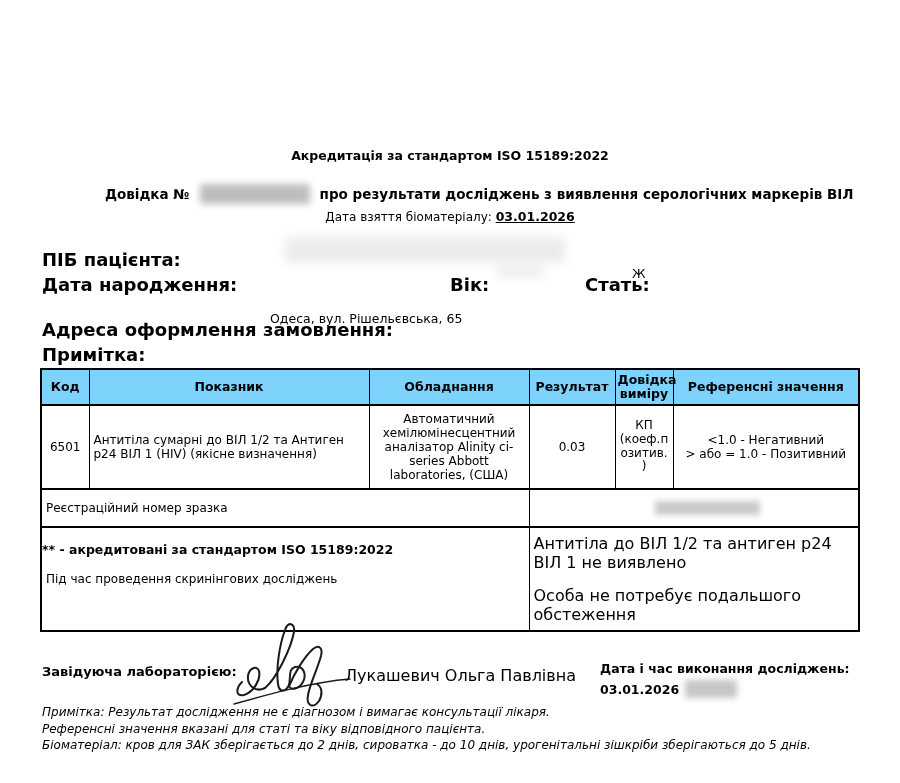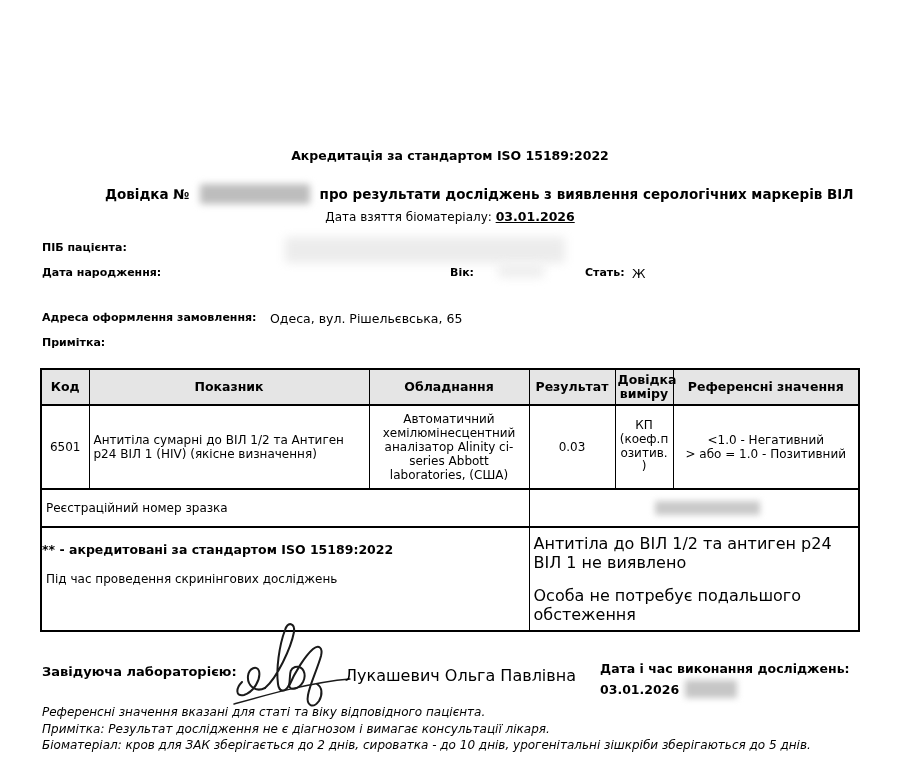--- a/index.html
+++ b/index.html
@@ -21,36 +21,36 @@
   
   .blur { background:#bdbdbd; filter:blur(3.5px); border-radius:2px; }
   .blur-light { background:#ececec; filter:blur(5px); border-radius:3px; }
   .blur-cert { width:110px; height:20px; }
   .blur-name { top:237px; left:285px; width:280px; height:26px; }
   .blur-age  { top:263px; left:498px; width:46px; height:15px; background:#efefef; }
   .blur-reg  { display:inline-block; width:105px; height:14px; background:#c9c9c9; filter:blur(3px); vertical-align:middle; }
   .blur-time { display:inline-block; width:52px; height:18px; background:#c6c6c6; filter:blur(3px); vertical-align:-4px; margin-left:6px; }
 
   
-  .lbl { font-weight:bold; font-size:11px; }
+  .lbl { font-weight:bold; font-size:18px;margin-top:8px; }
   .val { font-size:12.5px; }
   .row-name { top:241px; left:42px; }
   .row-birth { top:266px; left:42px; }
   .age-lbl { top:266px; left:450px; }
   .sex-lbl { top:266px; left:585px; }
   .sex-val { top:266px; left:632px; }
   .addr-lbl { top:311px; left:42px; }
   .addr-val { top:311px; left:270px; }
   .note-lbl { top:336px; left:42px; }
 
   
   .tablewrap { top:368px; left:40px; }
   table { border-collapse:collapse; table-layout:fixed; width:818px; border:2px solid #000; }
   th, td { border:1px solid #000; font-size:12px; padding:6px 4px; vertical-align:middle; }
-  thead th { background:#e5e5e5; font-weight:bold; font-size:12.5px; border-bottom:2px solid #000; padding:3px 2px; line-height:1.1; }
+  thead th { background:#7dd3fc; font-weight:bold; font-size:12.5px; border-bottom:2px solid #000; padding:3px 2px; line-height:1.1; }
   tr.row-data { height:62px; }
   tr.row-data td { border-bottom:2px solid #000; }
   tr.row-head { height:27px; }
   tr.row-reg { height:38px; }
   tr.row-reg td { border-bottom:2px solid #000; }
   tr.row-screen { height:54px; }
   .c { text-align:center; }
   .l { text-align:left; }
   .prewrap { white-space:pre-line; }
   .unit-cell { overflow-wrap:anywhere; text-align:center; line-height:1.15; }
@@ -160,16 +160,16 @@
 <div class="abs sig-name">Лукашевич Ольга Павлівна</div>
 
 <div class="abs exec-block">
   <div class="b">Дата і час виконання досліджень:</div>
   <div class="exec-line2">
     <span>03.01.2026</span><span class="blur-time"></span>
   </div>
 </div>
 
 <div class="abs notes">
+  <div>Примітка: Результат дослідження не є діагнозом і вимагає консультації лікаря.</div>
   <div>Референсні значення вказані для статі та віку відповідного пацієнта.</div>
-  <div>Примітка: Результат дослідження не є діагнозом і вимагає консультації лікаря.</div>
   <div>Біоматеріал: кров для ЗАК зберігається до 2 днів, сироватка - до 10 днів, урогенітальні зішкріби зберігаються до 5 днів.</div>
 </div>
 
 </body></html>

